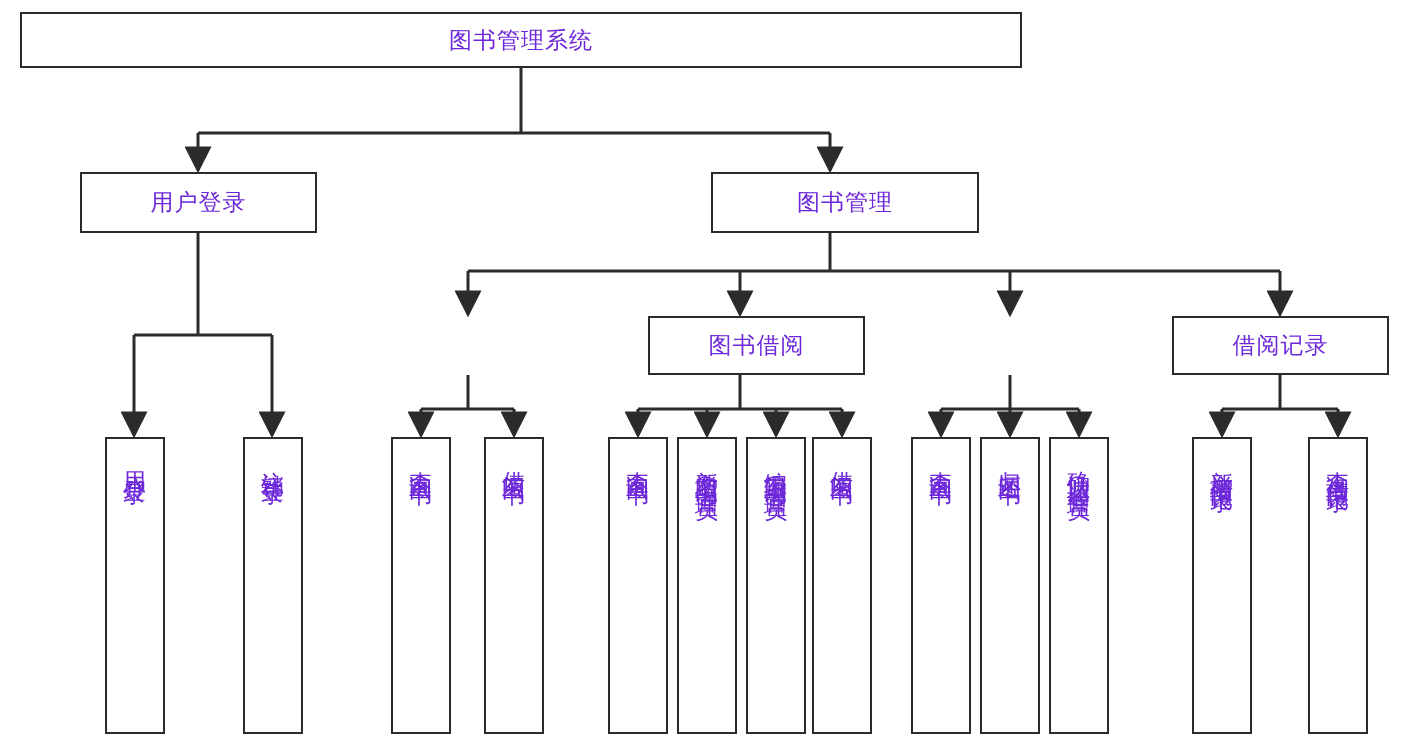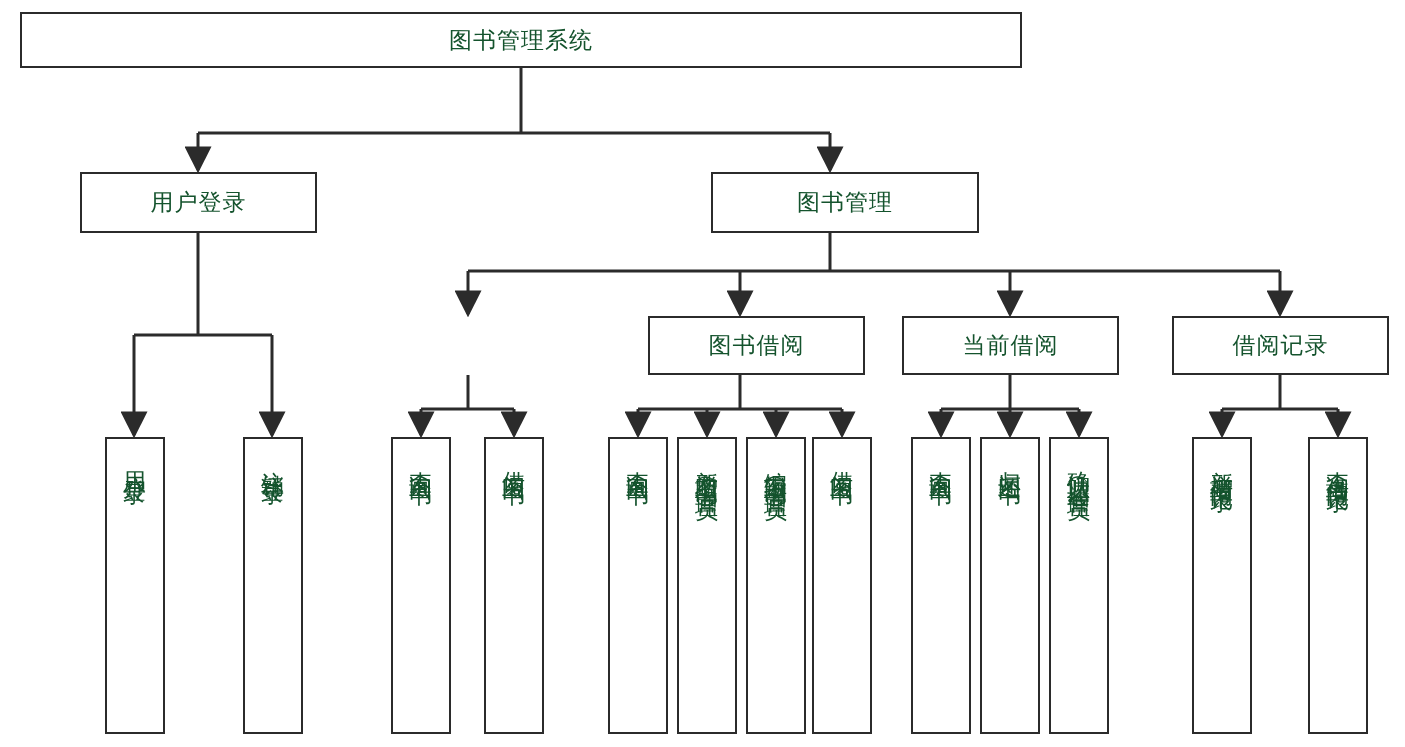--- a/index.html
+++ b/index.html
@@ -29,21 +29,21 @@
     border:2.5px solid #2b2b2b;
     display:flex;
     align-items:center;
     justify-content:center;
     z-index:2;
   }
   .node .lbl{
     font-size:23px;
     line-height:1.15;
     letter-spacing:1px;
-    color:#14532d;
+    color:#6d28d9;
     white-space:nowrap;
   }
   
   .node.vert{
     align-items:flex-start;
     justify-content:center;
     padding-top:14px;
   }
   .node.vert .lbl{
     writing-mode:vertical-rl;
@@ -127,23 +127,20 @@
   <div class="node" style="left:80px;top:172px;width:237px;height:61px;">
     <span class="lbl">用户登录</span>
   </div>
   <div class="node" style="left:711px;top:172px;width:268px;height:61px;">
     <span class="lbl">图书管理</span>
   </div>
 
   <div class="node" style="left:648px;top:316px;width:217px;height:59px;">
     <span class="lbl">图书借阅</span>
   </div>
-  <div class="node" style="left:902px;top:316px;width:217px;height:59px;">
-    <span class="lbl">当前借阅</span>
-  </div>
   <div class="node" style="left:1172px;top:316px;width:217px;height:59px;">
     <span class="lbl">借阅记录</span>
   </div>
 
   <div class="node vert" style="left:105px;top:437px;width:60px;height:297px;">
     <span class="lbl">用户登录</span>
   </div>
   <div class="node vert" style="left:243px;top:437px;width:60px;height:297px;">
     <span class="lbl">注销登录</span>
   </div>

